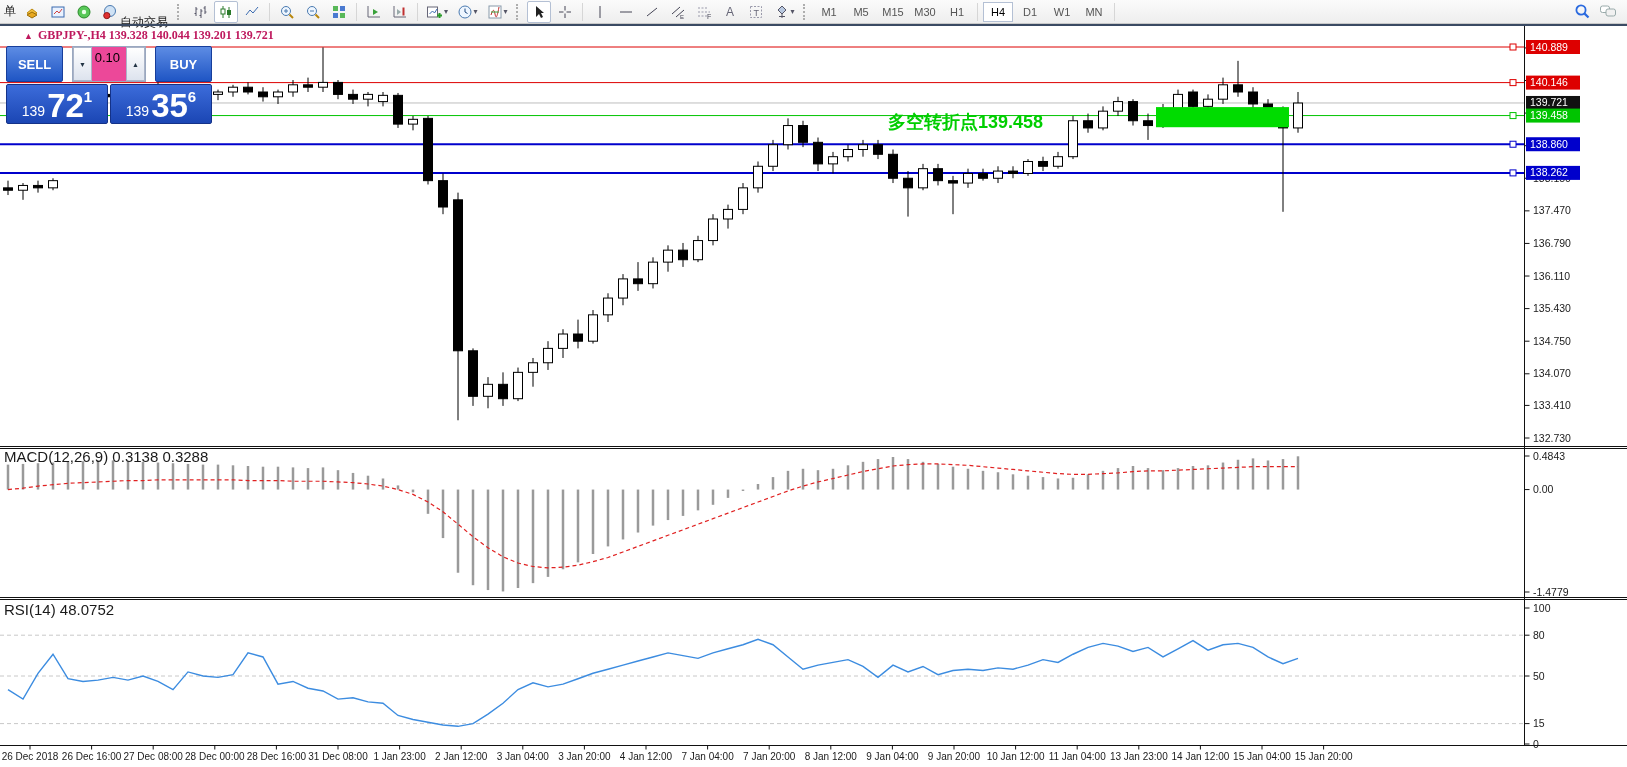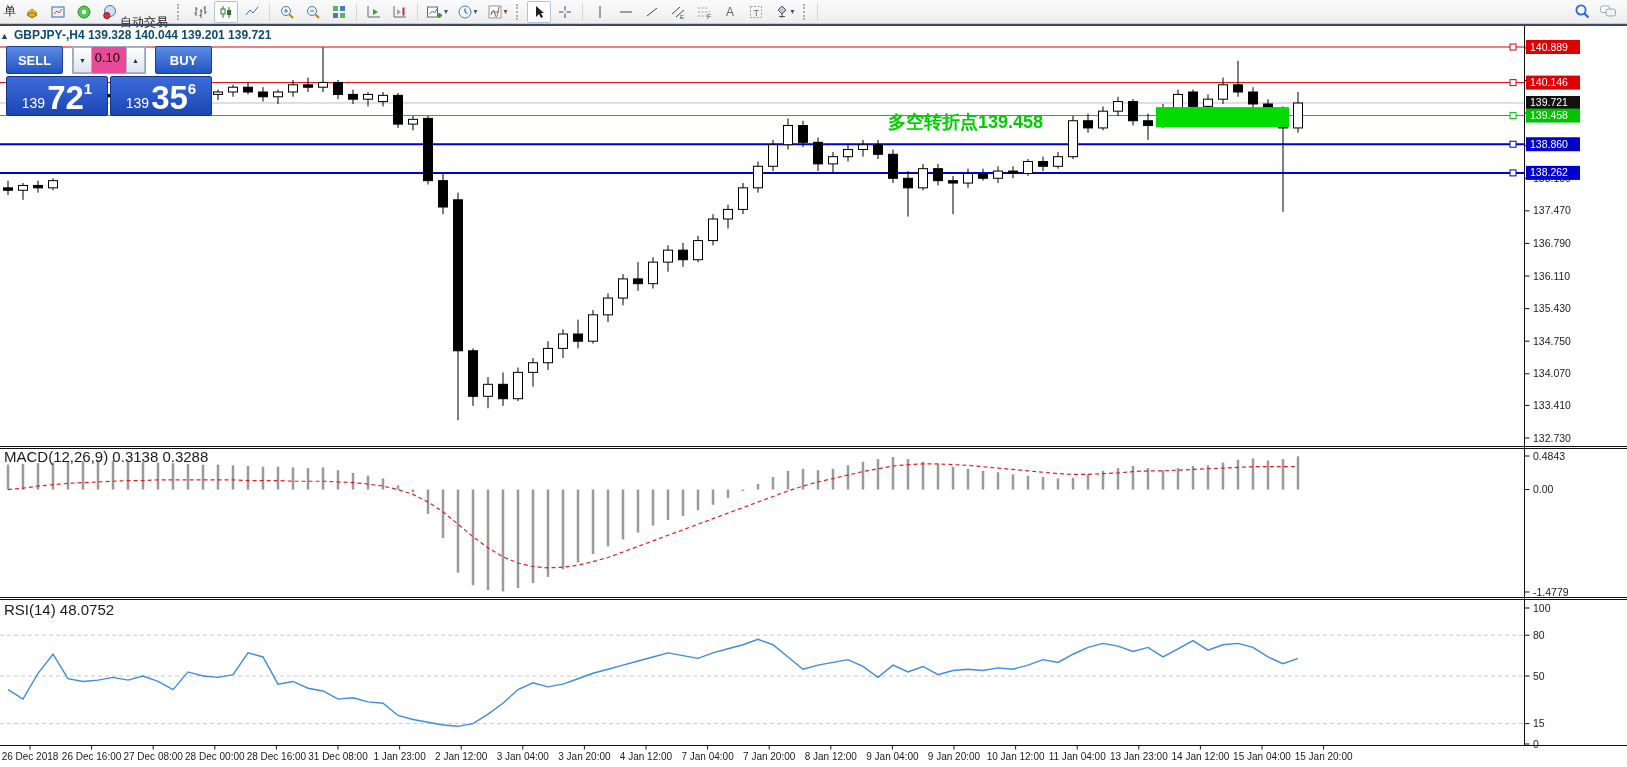--- a/index.html
+++ b/index.html
@@ -17,29 +17,29 @@
   .vsep{width:1px;height:18px;background:#d6d6d6;margin:0 4px;}
   .tbtext{font-size:12px;color:#222;margin:0 3px 0 4px;}
   .atlabel{font-size:12px;color:#222;margin-left:2px;margin-top:22px;}
   .dd{font-size:8px;color:#556;margin-left:1px;}
   .tf{width:28px;height:18px;font-size:11px;color:#555;display:flex;align-items:center;justify-content:center;
     margin:0 1px;border:1px solid transparent;}
   .tf.active{background:#fff;border:1px solid #b4c0d4;color:#000;}
   .tb-right{position:absolute;right:6px;top:1px;display:flex;align-items:center;height:20px;}
   
   #chart-svg{position:absolute;left:0;top:0;z-index:1;font-family:"Liberation Sans","DejaVu Sans",sans-serif;}
-  .chart-title{position:absolute;left:0;top:28px;z-index:4;font-size:12px;font-weight:600;color:#0c4a6e;}
+  .chart-title{position:absolute;left:24px;top:28px;z-index:4;font-size:12px;font-weight:600;color:#be185d;font-family:Liberation Serif, serif;}
   .chart-title .tri{font-size:9px;margin-right:5px;}
   .pane-label{position:absolute;left:4px;z-index:4;font-size:15px;color:#1a1a1a;}
   #macd-label{top:448px;}
   #rsi-label{top:601px;}
   .annotation{position:absolute;left:888px;top:110px;z-index:4;font-size:18px;font-weight:bold;color:#00ce00;}
   
   .trade-panel{position:absolute;left:6px;top:46px;width:206px;z-index:6;}
-  .tp-row1{display:flex;height:28px;gap:9px;}
+  .tp-row1{display:flex;height:36px;gap:9px;}
   .btn-trade{flex:0 0 55px;background:linear-gradient(#5d8ce4,#1f55c4);color:#fff;font-weight:bold;font-size:13px;
     display:flex;align-items:center;justify-content:center;border:1px solid #173e9b;border-radius:2px;}
   .stepper{flex:1;display:flex;border:1px solid #9aa8c0;background:#fff;}
   .step-btn{width:17px;background:linear-gradient(#ffffff,#dde3ee);border:1px solid #aab4c8;font-size:7px;
     display:flex;align-items:center;justify-content:center;color:#234;}
   .vol{flex:1;text-align:right;padding-right:6px;font-size:13px;line-height:21px;color:#000;background:#ec4899;}
   .tp-row2{display:flex;gap:2px;margin-top:2px;height:40px;}
   .quote{flex:1;background:linear-gradient(#3c6cda,#1b46b4);border:1px solid #143288;border-radius:2px;color:#fff;
     display:flex;align-items:flex-end;justify-content:center;padding-bottom:4px;}
   .q-small{font-size:14px;margin-right:2px;line-height:1.1;}
@@ -208,20 +208,32 @@
         </svg>
       </div>
     <div class="tb" style="width:auto;padding:0 2px;">
         <svg width="16" height="16">
           <path d="M8 2l4 4-4 4-4-4z" fill="#b8c8e0" stroke="#556"></path>
           <path d="M8 10v4M5 12.5h6" stroke="#556"></path>
         </svg>
         <span class="dd">▾</span>
       </div>
     <div class="grip"></div>
+    <div id="tf-bar" style="display:flex;align-items:center;">
+        <div class="tf">M1</div>
+        <div class="tf">M5</div>
+        <div class="tf">M15</div>
+        <div class="tf">M30</div>
+        <div class="tf">H1</div>
+        <div class="vsep"></div>
+        <div class="tf active">H4</div>
+        <div class="tf">D1</div>
+        <div class="tf">W1</div>
+        <div class="tf">MN</div>
+      </div>
     <div class="vsep"></div>
     <div class="tb-right">
       <div class="tb">
           <svg width="17" height="17">
             <circle cx="7" cy="7" r="4.6" fill="none" stroke="#2a6adf" stroke-width="1.8"></circle>
             <path d="M10.6 10.6L14.5 14.5" stroke="#2a6adf" stroke-width="2.2"></path>
           </svg>
         </div>
       <div class="tb">
           <svg width="18" height="16">

